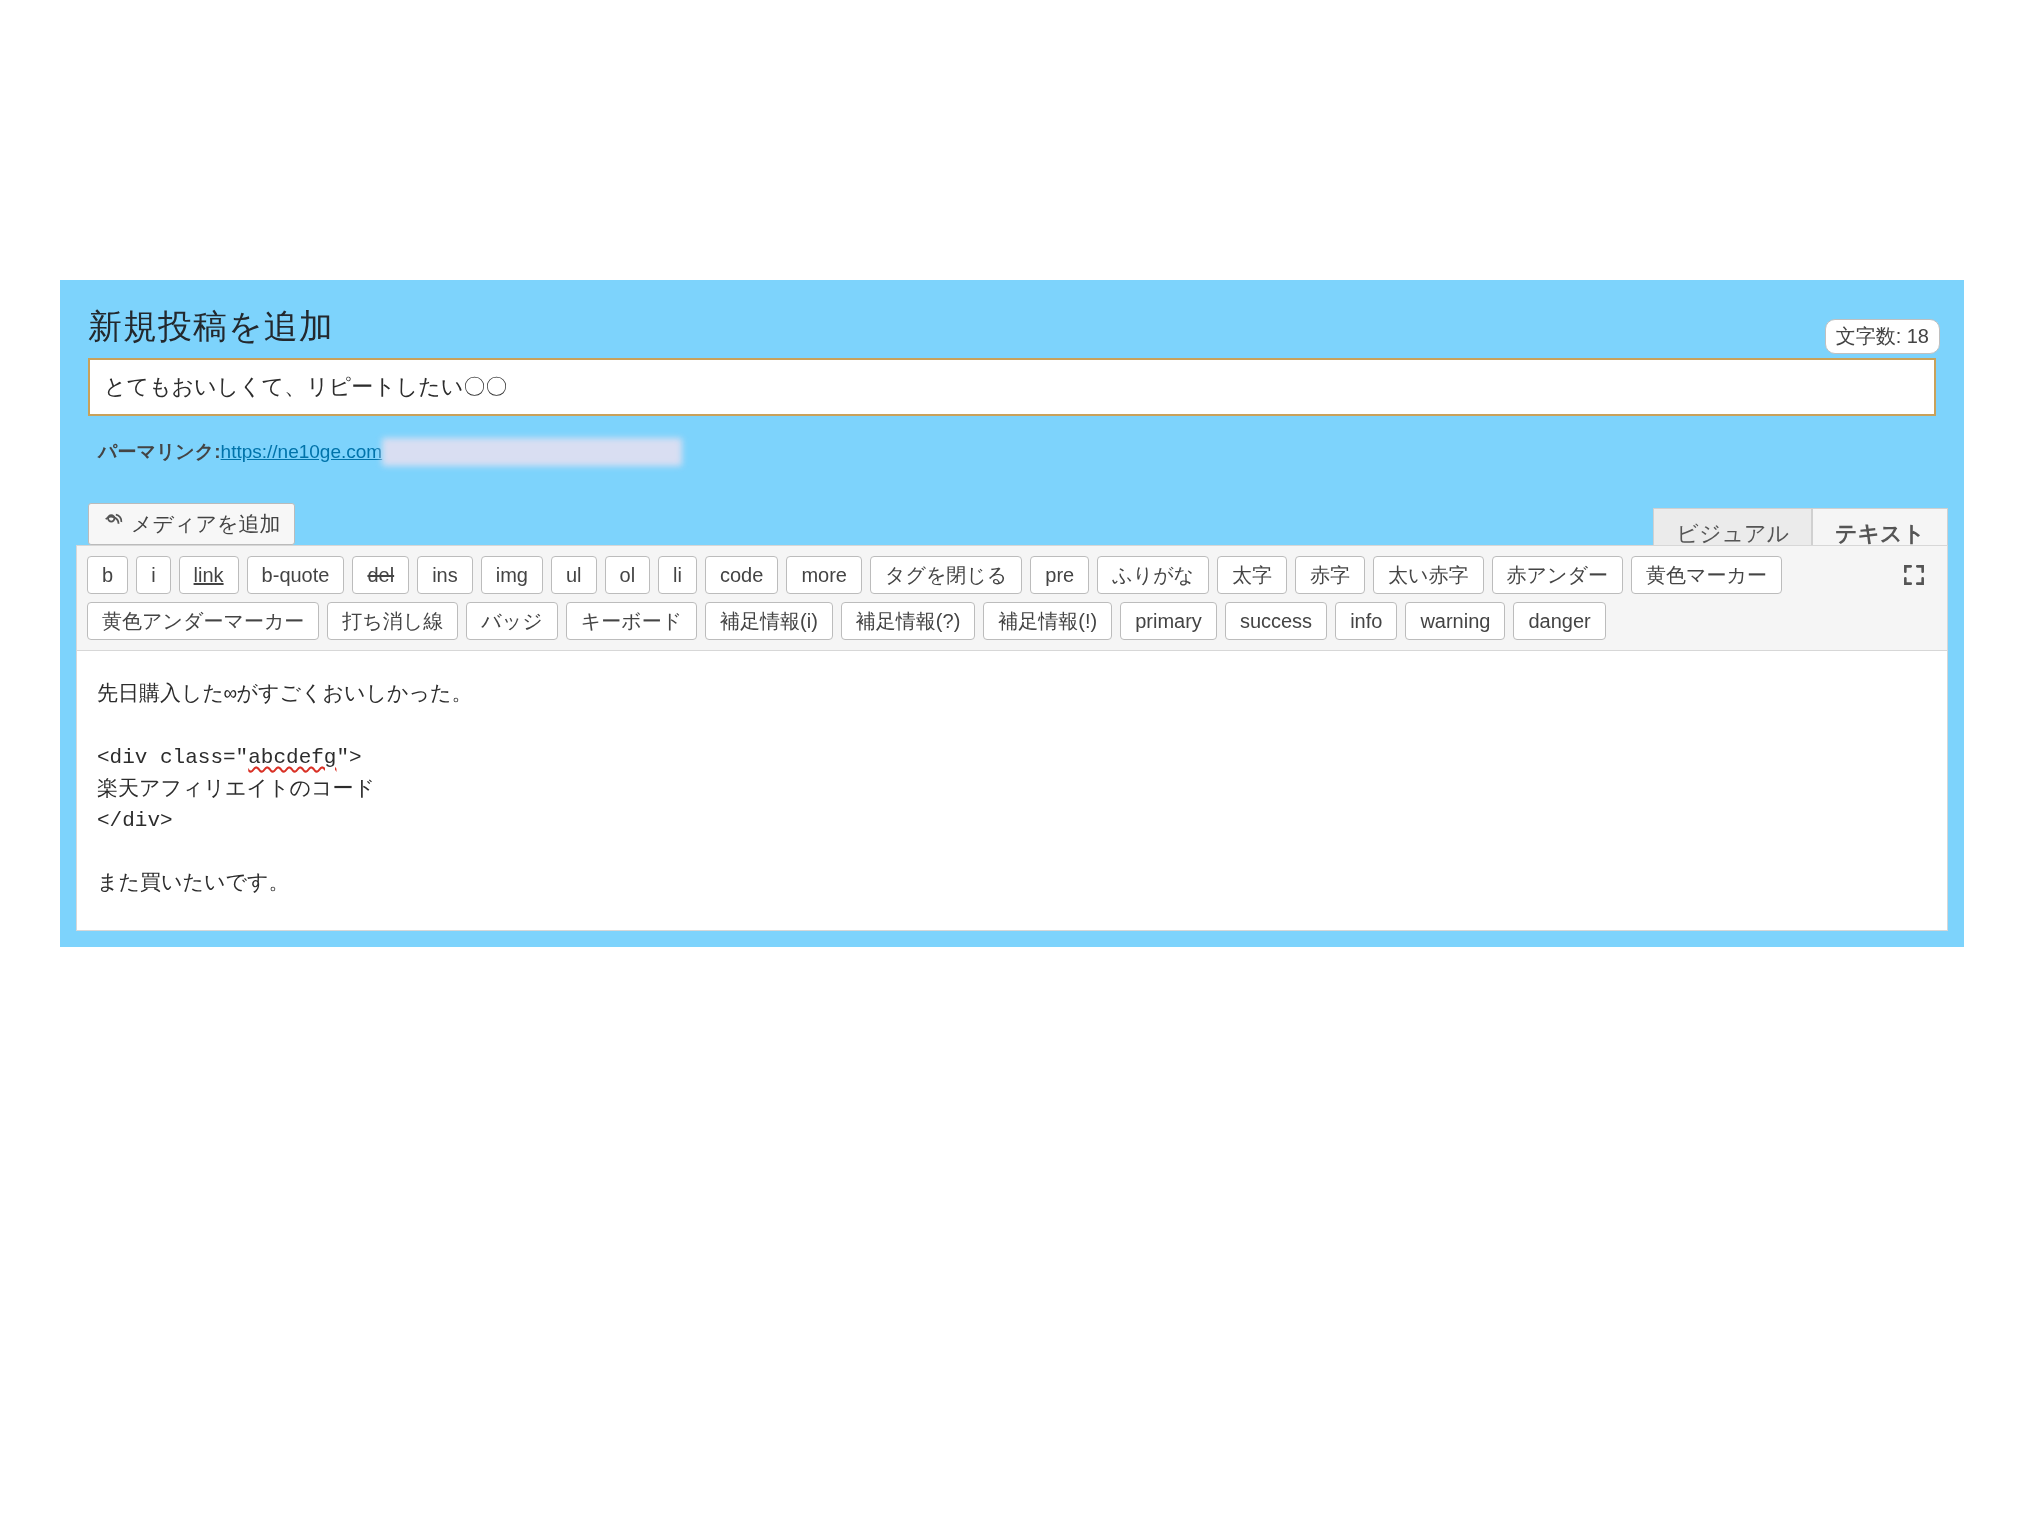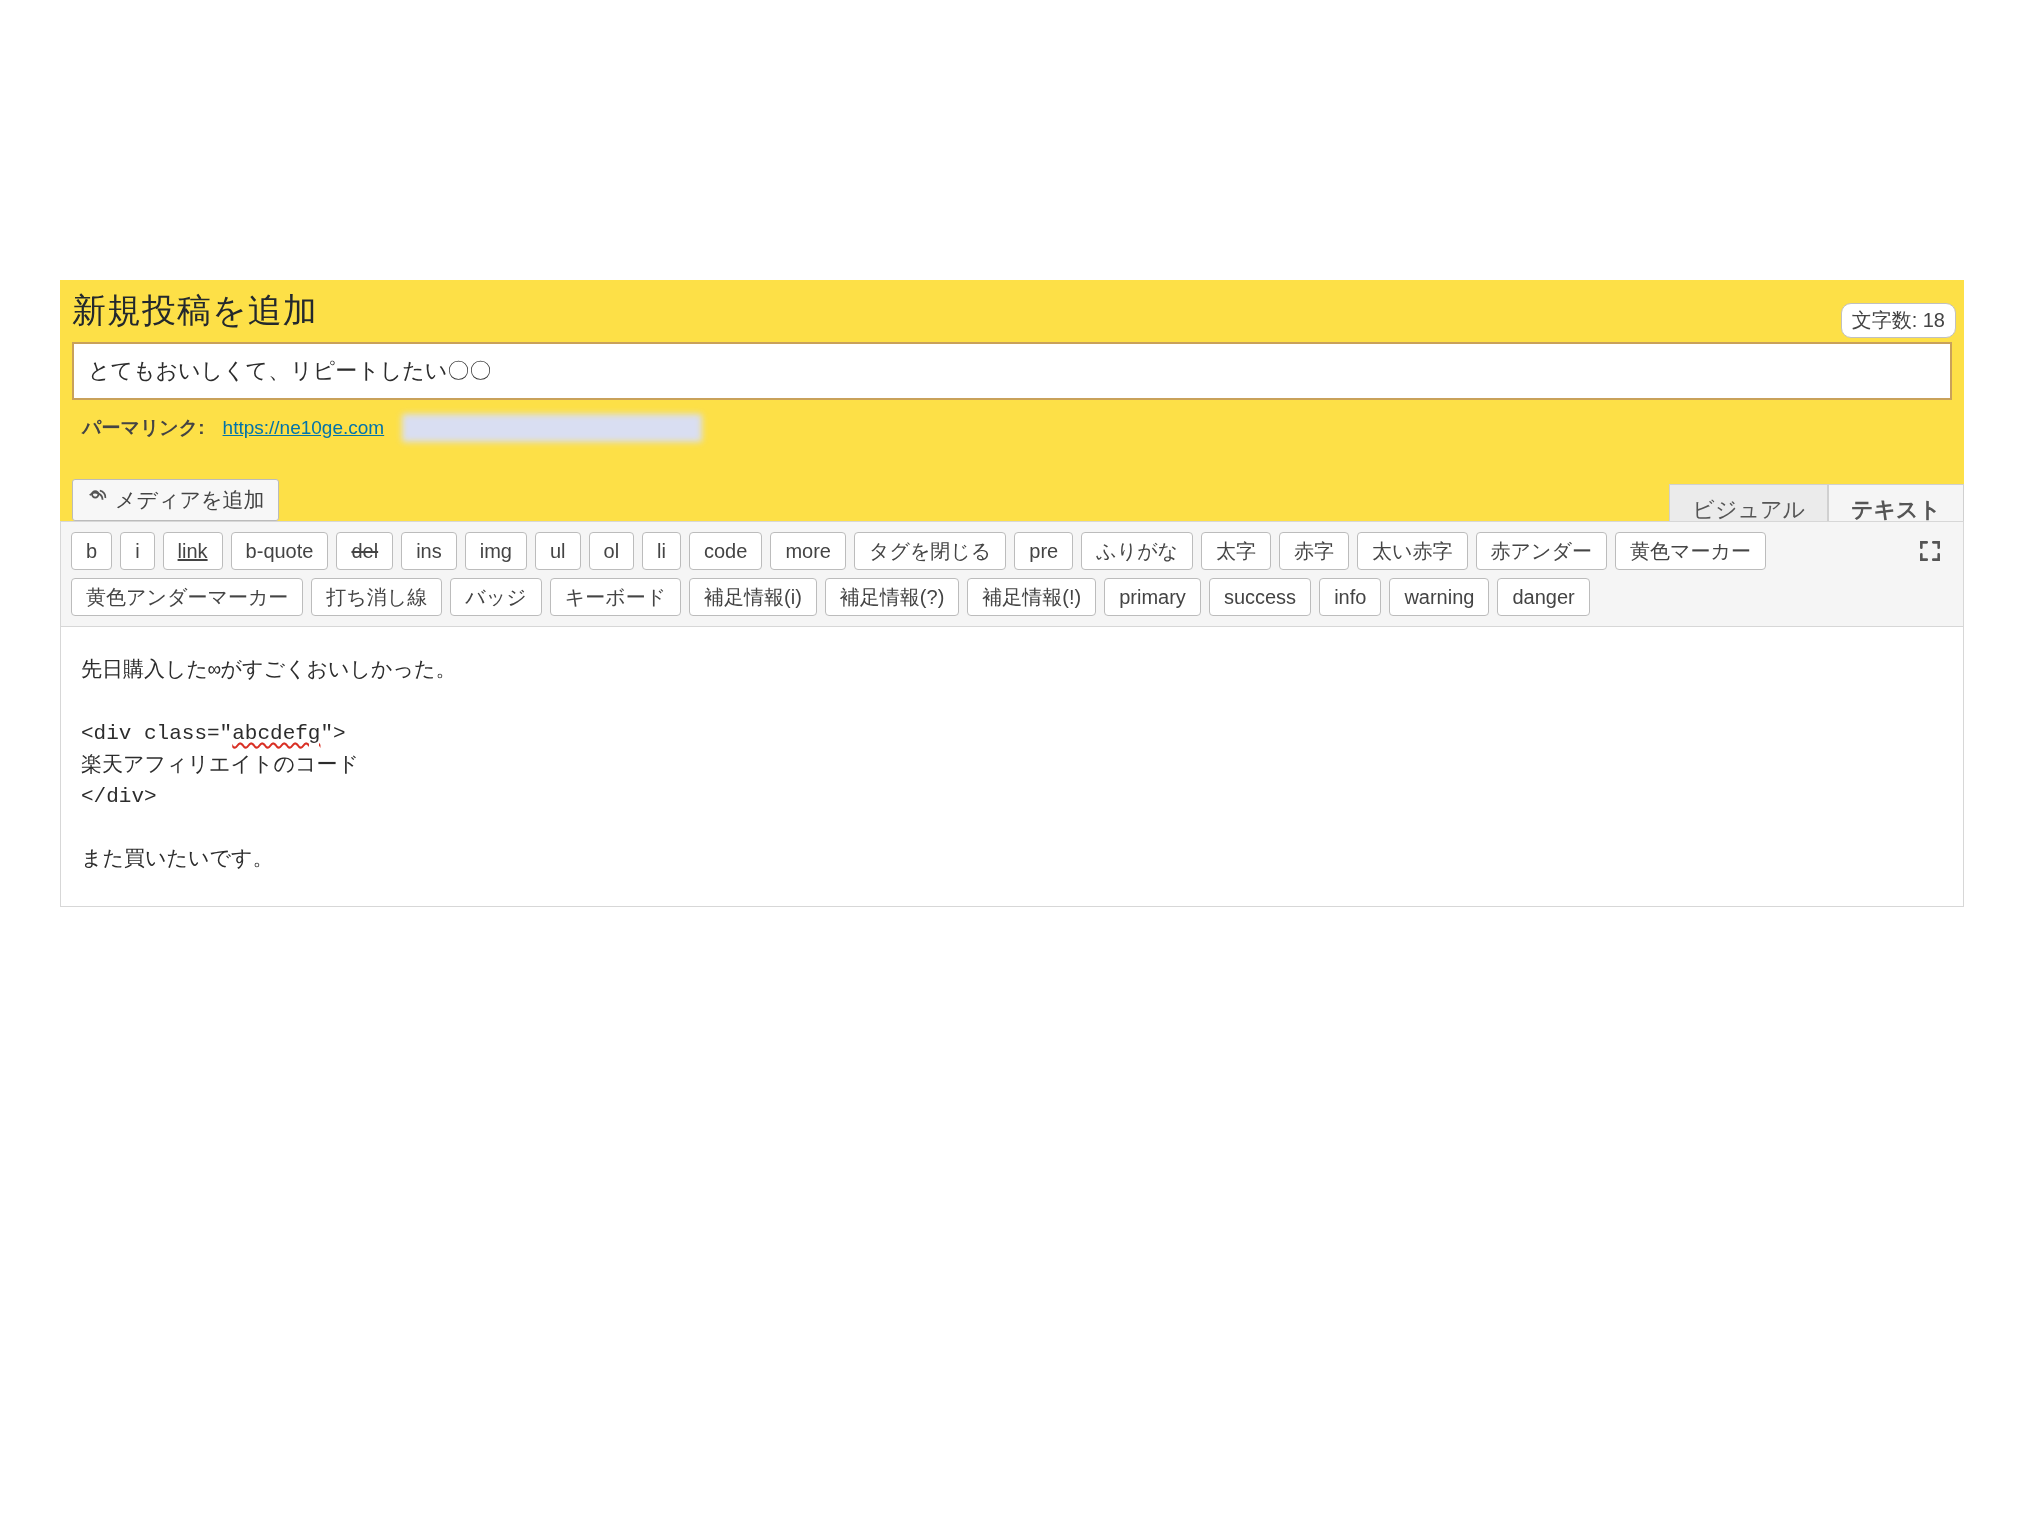--- a/index.html
+++ b/index.html
@@ -6,22 +6,22 @@
   body {
     margin: 0;
     padding: 0;
     font-family: -apple-system, BlinkMacSystemFont, "Segoe UI", "Hiragino Sans", "Hiragino Kaku Gothic ProN", Meiryo, sans-serif;
     background: #ffffff;
     width: 2024px;
     height: 1518px;
   }
   .editor-wrap {
     margin: 280px 60px 0 60px;
-    background: #fde047;
-    padding: 0;
+    background: #7dd3fc;
+    padding: 16px;
   }
   .header-row {
     display: flex;
     align-items: flex-end;
     justify-content: space-between;
     padding: 2px 8px 0 12px;
   }
   .page-title {
     font-size: 34px;
     font-weight: 400;
@@ -44,26 +44,26 @@
     font-size: 22px;
     padding: 6px 14px;
     border: 2px solid #c9a15a;
     background: #fff;
     color: #2c2c2c;
     outline: none;
     height: 58px;
     line-height: 44px;
   }
   .permalink-row {
-    margin: 4px 12px 28px 22px;
+    margin: 12px 12px 28px 22px;
     font-size: 19px;
     color: #555;
     display: flex;
     align-items: center;
-    gap: 18px;
+    gap: 0;
   }
   .permalink-label {
     color: #444;
     font-weight: 600;
   }
   .permalink-link {
     color: #0073aa;
     text-decoration: underline;
   }
   .permalink-blur {

